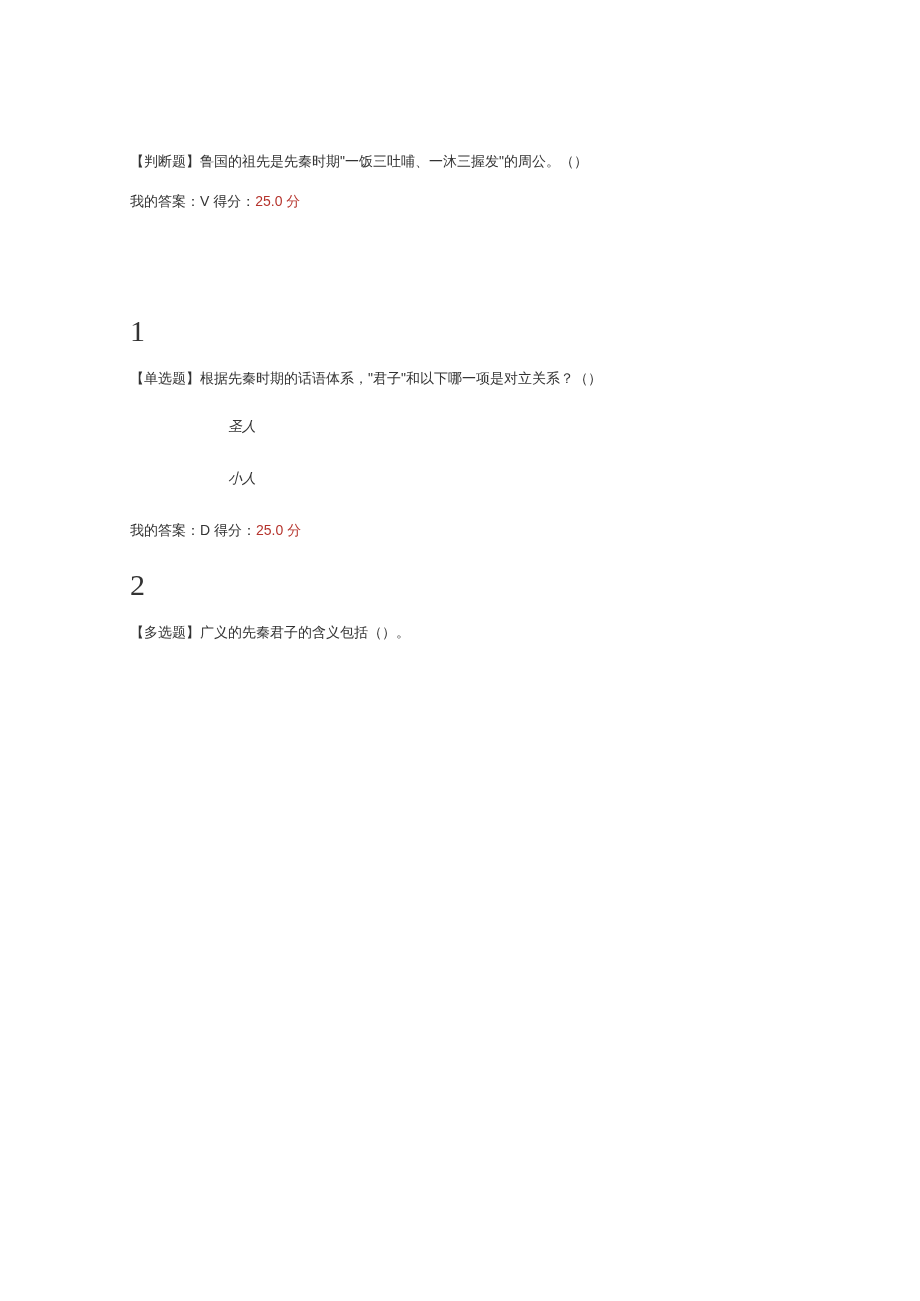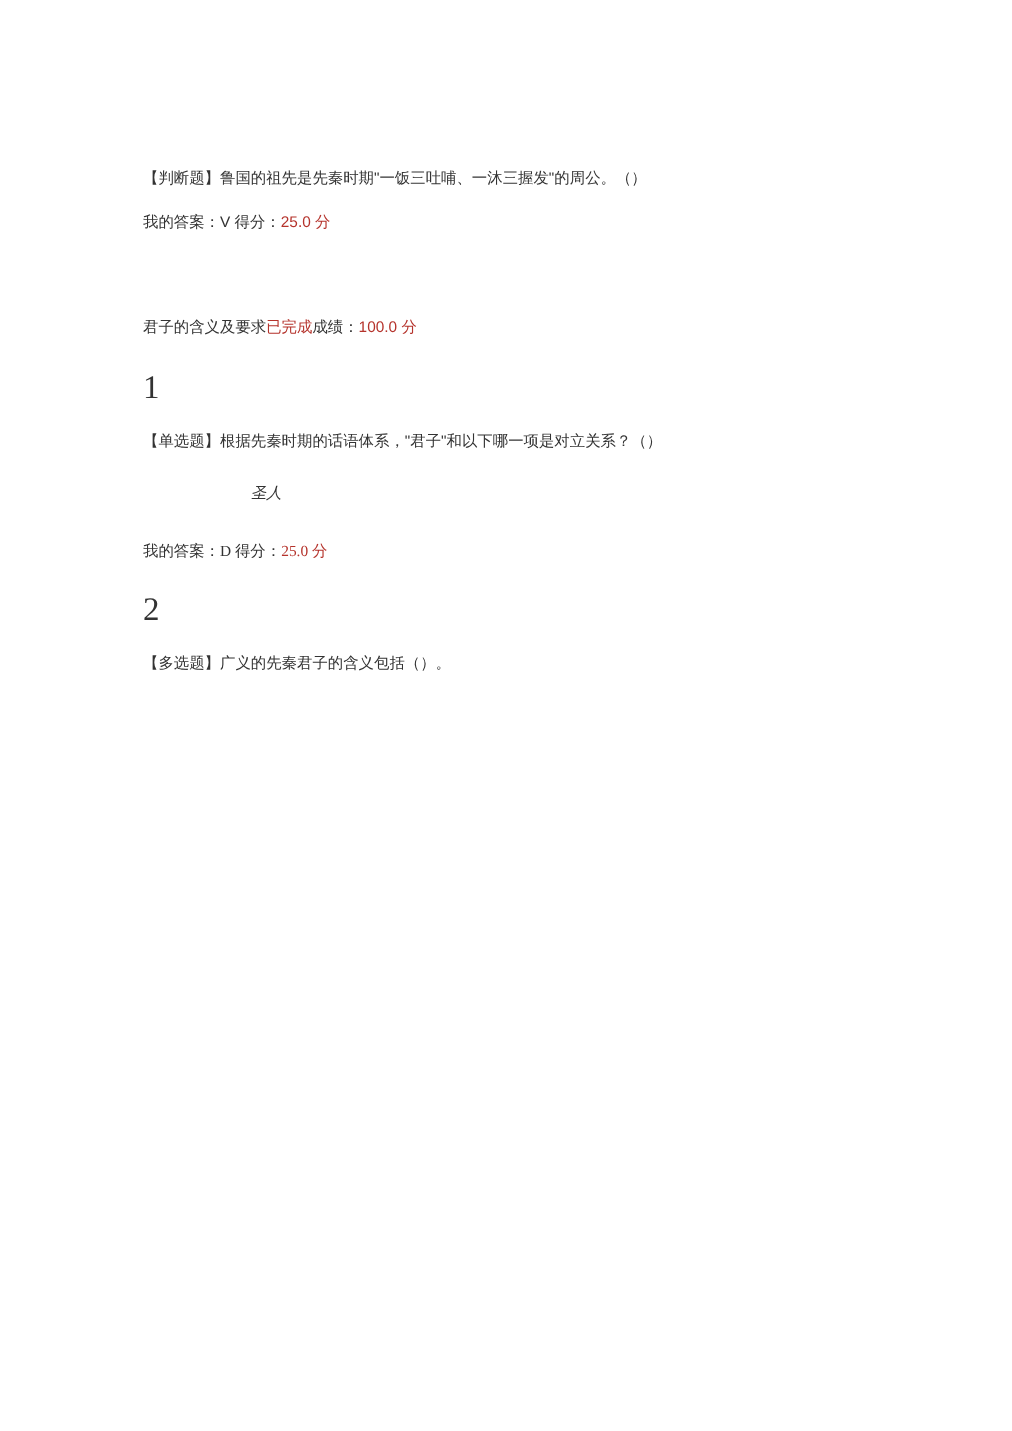--- a/index.html
+++ b/index.html
@@ -42,43 +42,40 @@
     margin-bottom: 34px;
   }
   .opt-indent {
     margin-left: 28px;
     font-style: italic;
   }
   .answer {
     font-size: 14px;
     margin-top: 0;
     margin-bottom: 10px;
-    font-family: Liberation Serif, serif;
   }
 </style>
 </head>
 <body>
 
 <div class="page">
 
   <div class="line">【判断题】鲁国的祖先是先秦时期"一饭三吐哺、一沐三握发"的周公。（）</div>
   <div class="line">
     <span>我的答案：V 得分：</span><span class="red">25.0 分</span>
   </div>
 
   <div class="spacer-lg"></div>
 
-  <div class="line section-title">
-    <span>君子的含义及要求</span><span class="red">已完成</span><span>成绩：</span><span class="red">100.0 分</span>
-  </div>
 
   <div class="qnum">1</div>
   <div class="prompt">【单选题】根据先秦时期的话语体系，"君子"和以下哪一项是对立关系？（）</div>
   <div class="options">
     <div class="opt opt-indent">圣人</div>
+    <div class="opt opt-indent">小人</div>
   </div>
   <div class="answer">
     <span>我的答案：D 得分：</span><span class="red">25.0 分</span>
   </div>
 
   <div class="qnum">2</div>
   <div class="prompt">【多选题】广义的先秦君子的含义包括（）。</div>
 
 </div>
 

